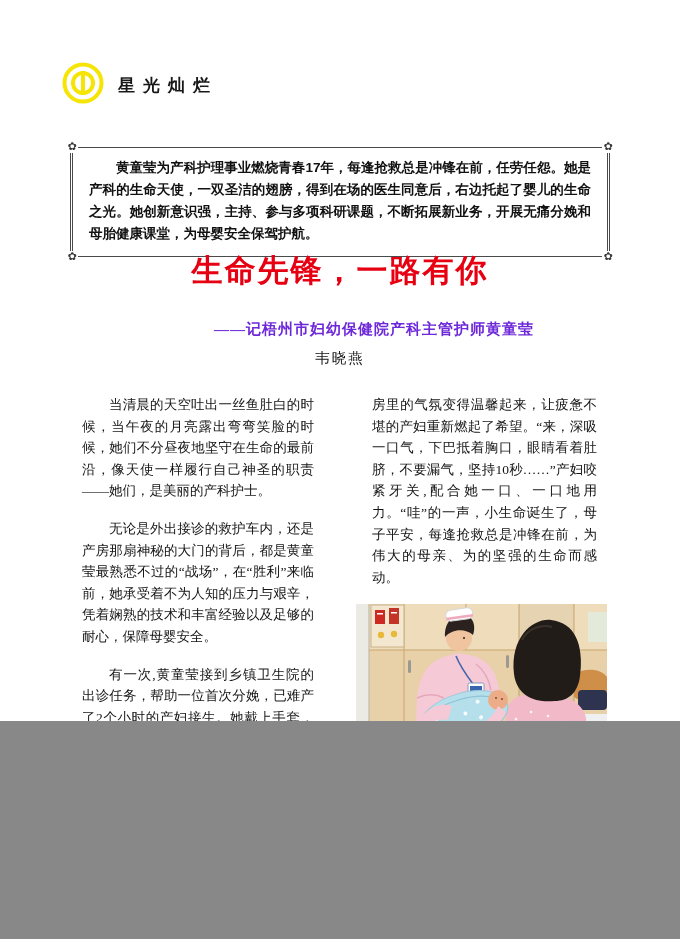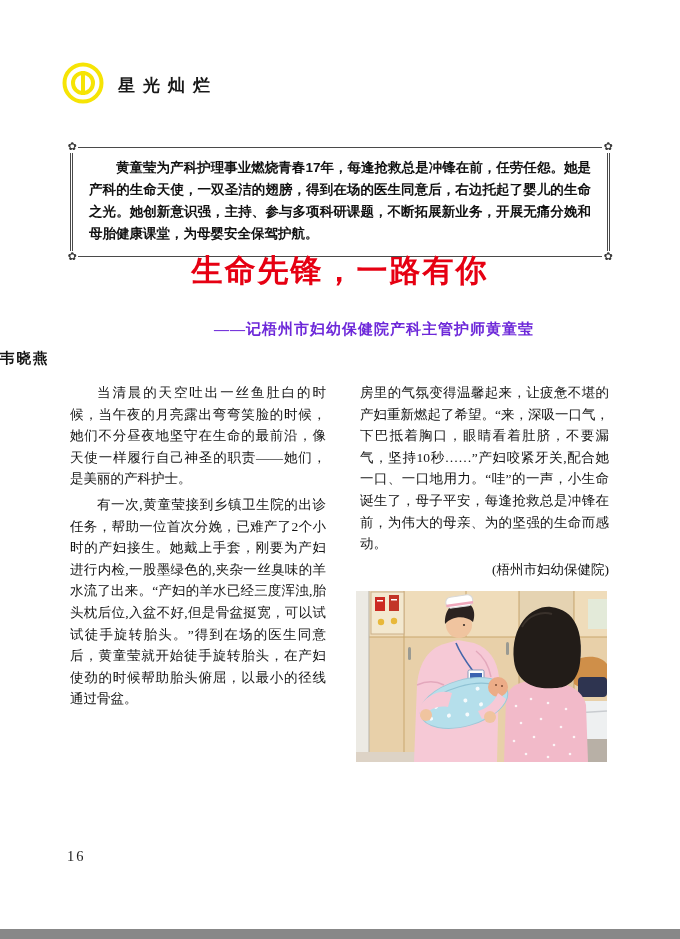--- a/index.html
+++ b/index.html
@@ -1,17 +1,17 @@
 <!DOCTYPE html>
 <html><head>
 <meta charset="utf-8">
 <style>
   html,body{margin:0;padding:0;background:#888;}
   .page{
-    position:relative;width:680px;height:929px;background:#ffffff;
+    position:relative;width:680px;height:721px;background:#ffffff;
     margin:0 auto;overflow:hidden;
     font-family:"Liberation Serif","DejaVu Serif",serif;color:#1c1c1c;
   }
   
   .masthead{position:absolute;left:62px;top:62px;display:flex;align-items:center;}
   .emblem{width:42px;height:42px;display:block;}
   .column-name{
     font-family:"Liberation Serif","DejaVu Serif",serif;
     font-weight:bold;font-size:17px;letter-spacing:8px;color:#181818;
     margin-left:14px;margin-top:4px;
@@ -36,31 +36,31 @@
   .article-title{
     position:absolute;left:0;top:250px;width:680px;text-align:center;
     font-family:Liberation Sans, sans-serif;
     font-weight:900;font-size:31px;letter-spacing:2px;color:var(--accent,#e60012);
   }
   .article-subtitle{
     position:absolute;left:0;top:320px;width:680px;text-align:center;
     font-weight:bold;font-size:15px;letter-spacing:1px;color:#6d28d9;padding-left:34px;
   }
   .article-author{
-    position:absolute;left:0;top:349px;width:680px;text-align:left;
-    font-weight:bold;font-size:14.5px;letter-spacing:2px;color:#151515;
+    position:absolute;left:0;top:349px;width:680px;text-align:center;
+    font-weight:normal;font-size:14.5px;letter-spacing:2px;color:#151515;
   }
   
   .body-cols{
     position:absolute;left:66px;top:378px;width:547px;display:flex;gap:26px;
   }
   .col{font-size:13.5px;line-height:21.6px;text-align:justify;color:#141414;}
   .col-left{width:264px;}
   .col-right{width:257px;}
-  .col p{margin:4px;text-indent:2em;}
+  .col p{margin:16px;text-indent:2em;}
   .col p.no-indent{text-indent:0;}
   .attribution{text-align:right;text-indent:0 !important;}
   
   .photo-figure{margin:11px 0 0 0;width:251px;height:171px;}
   .photo-figure svg{display:block;width:251px;height:171px;}
   
   .page-number{
     position:absolute;left:67px;top:848px;font-size:14.5px;letter-spacing:2px;color:#222;
   }
 </style>
@@ -88,26 +88,26 @@
     <div class="intro-text">黄童莹为产科护理事业燃烧青春17年，每逢抢救总是冲锋在前，任劳任怨。她是产科的生命天使，一双圣洁的翅膀，得到在场的医生同意后，右边托起了婴儿的生命之光。她创新意识强，主持、参与多项科研课题，不断拓展新业务，开展无痛分娩和母胎健康课堂，为母婴安全保驾护航。</div>
   </div>
 
   <div class="article-title">生命先锋，一路有你</div>
   <div class="article-subtitle">——记梧州市妇幼保健院产科主管护师黄童莹</div>
   <div class="article-author">韦晓燕</div>
 
   <div class="body-cols">
     <div class="col col-left">
       <p>当清晨的天空吐出一丝鱼肚白的时候，当午夜的月亮露出弯弯笑脸的时候，她们不分昼夜地坚守在生命的最前沿，像天使一样履行自己神圣的职责——她们，是美丽的产科护士。</p>
+      <p>无论是外出接诊的救护车内，还是产房那扇神秘的大门的背后，都是黄童莹最熟悉不过的“战场”，在“胜利”来临前，她承受着不为人知的压力与艰辛，凭着娴熟的技术和丰富经验以及足够的耐心，保障母婴安全。</p>
       <p>有一次,黄童莹接到乡镇卫生院的出诊任务，帮助一位首次分娩，已难产了2个小时的产妇接生。她戴上手套，刚要为产妇进行内检,一股墨绿色的,夹杂一丝臭味的羊水流了出来。“产妇的羊水已经三度浑浊,胎头枕后位,入盆不好,但是骨盆挺宽，可以试试徒手旋转胎头。”得到在场的医生同意后，黄童莹就开始徒手旋转胎头，在产妇使劲的时候帮助胎头俯屈，以最小的径线通过骨盆。</p>
 
     </div>
     <div class="col col-right">
       <p class="no-indent">房里的气氛变得温馨起来，让疲惫不堪的产妇重新燃起了希望。“来，深吸一口气，下巴抵着胸口，眼睛看着肚脐，不要漏气，坚持10秒……”产妇咬紧牙关,配合她一口、一口地用力。“哇”的一声，小生命诞生了，母子平安，每逢抢救总是冲锋在前，为伟大的母亲、为的坚强的生命而感动。</p>
-      <p class="attribution">(梧州市妇幼保健院)</p>
 
       <figure class="photo-figure">
         <svg viewBox="0 0 251 171">
 
           <rect x="0" y="0" width="251" height="171" fill="#e8d0a9"></rect>
           <rect x="0" y="0" width="251" height="46" fill="#efdcba"></rect>
           <line x1="0" y1="46" x2="251" y2="46" stroke="#c9a76e" stroke-width="1"></line>
           <line x1="48" y1="0" x2="48" y2="171" stroke="#c9a76e" stroke-width="1"></line>
           <line x1="110" y1="0" x2="110" y2="46" stroke="#c9a76e" stroke-width="1"></line>
           <line x1="163" y1="0" x2="163" y2="171" stroke="#c9a76e" stroke-width="1"></line>

